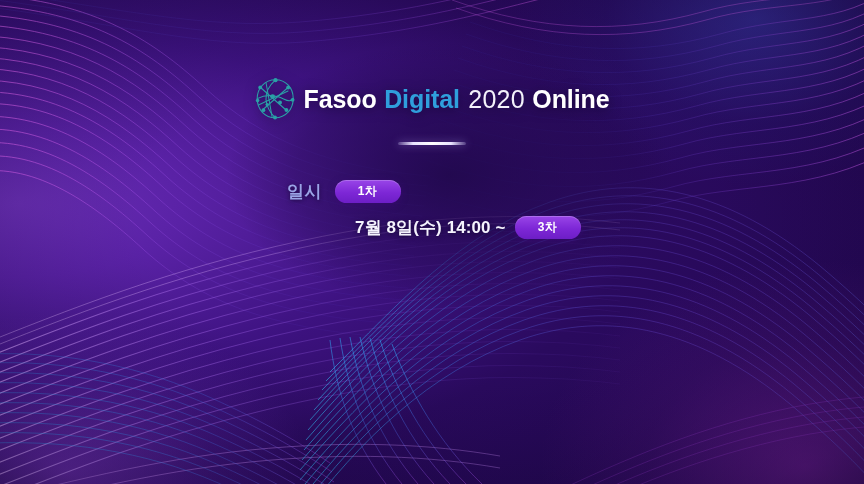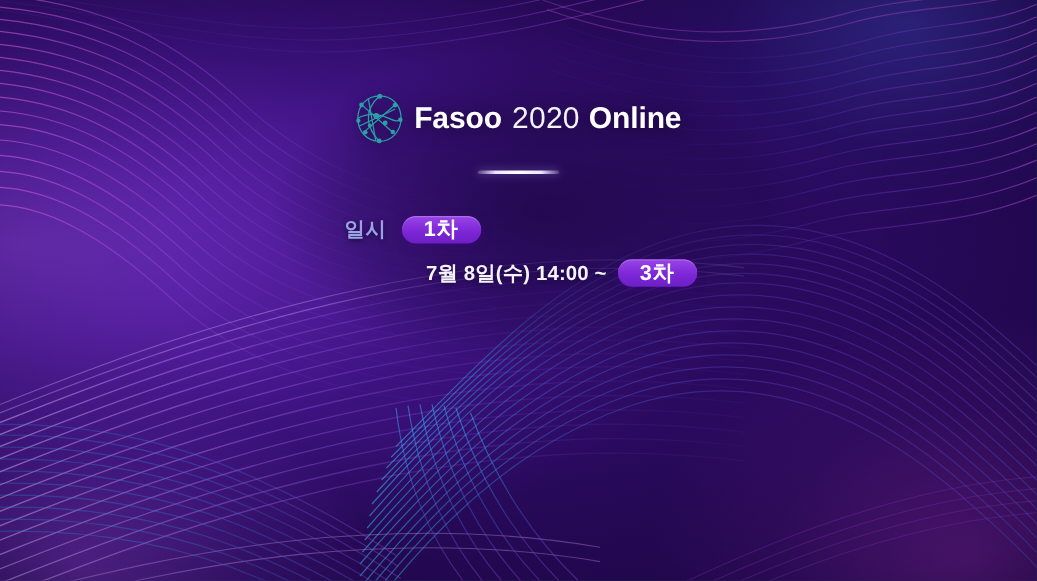--- a/index.html
+++ b/index.html
@@ -119,21 +119,21 @@
     white-space:nowrap;
     text-shadow:0 1px 5px rgba(10,2,30,.65);
   }
   .badge{
     display:inline-flex;align-items:center;justify-content:center;
     min-width:44px;height:23px;
     padding:0 11px;
     border-radius:12px;
     background:linear-gradient(180deg,#9945e8 0%,#7d27d6 55%,#6d1ec6 100%);
     color:#ffffff;
-    font-size:18px;font-weight:bold;
+    font-size:12px;font-weight:bold;
     letter-spacing:.3px;
     box-shadow:0 2px 7px rgba(60,10,120,.55), inset 0 1px 0 rgba(255,255,255,.22);
   }
 </style>
 </head>
 <body>
 
 <div id="stage">
 
   <div class="bg-base"></div>
@@ -351,20 +351,21 @@
           <circle cx="8.4" cy="32.2" r="1.9"></circle>
           <circle cx="20.0" cy="39.4" r="2.0"></circle>
           <circle cx="31.4" cy="32.0" r="1.9"></circle>
           <circle cx="17.6" cy="18.6" r="2.4"></circle>
           <circle cx="25.0" cy="24.4" r="2.0"></circle>
           <circle cx="12.2" cy="26.6" r="1.7"></circle>
         </g>
       </svg>
       <div class="wordmark">
         <span class="wm-fasoo">Fasoo</span>
+        <span class="wm-digital">Digital</span>
         <span class="wm-year">2020</span>
         <span class="wm-online">Online</span>
       </div>
     </div>
 
     <div class="divider"></div>
 
 
     <div class="schedule">
 

